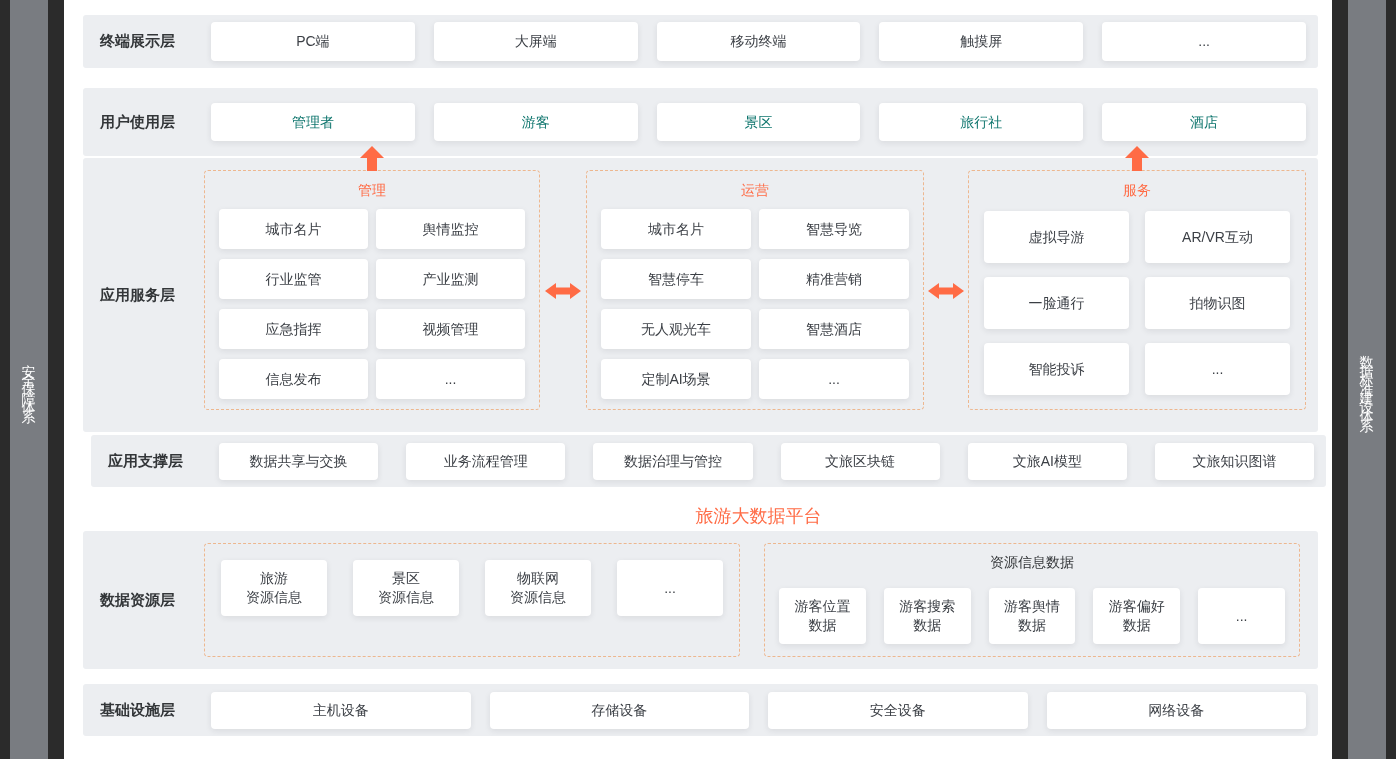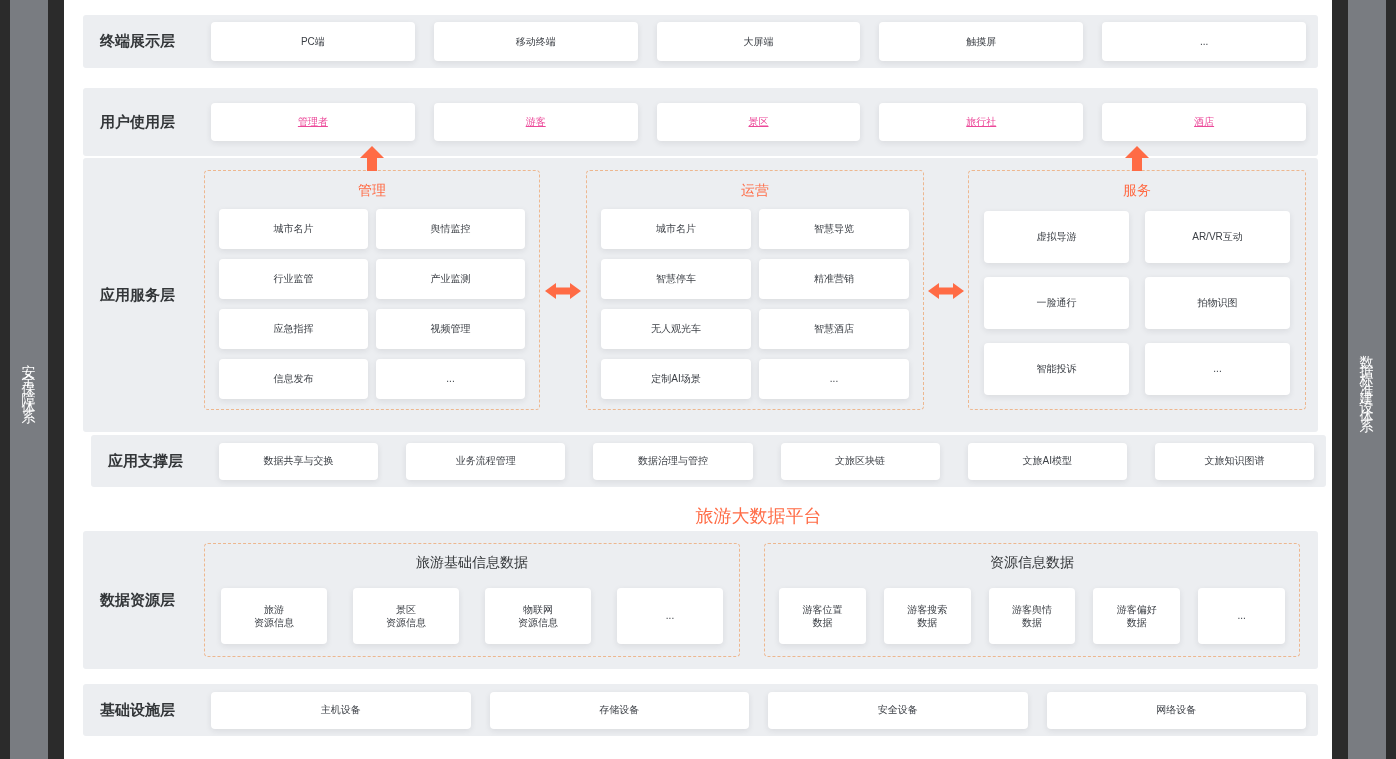--- a/index.html
+++ b/index.html
@@ -40,29 +40,29 @@
   }
   .band-label {
     flex: none; width: 128px; padding-left: 17px;
     font-size: 15px; font-weight: bold; color: #333639;
   }
   .boxes { flex: 1; display: flex; gap: 19px; margin-right: 12px; }
   .box {
     flex: 1; background: #ffffff; border-radius: 4px;
     box-shadow: 0 2px 6px rgba(31, 35, 41, 0.09);
     display: flex; align-items: center; justify-content: center;
-    font-size: 10px; color: #3b3f45; text-align: center;
+    font-size: 14px; color: #3b3f45; text-align: center;
     white-space: pre-line; line-height: 1.35;
   }
 
   #band-terminal { top: 15px;  height: 53px; }
   #band-terminal .box { height: 39px; }
 
   #band-user { top: 88px; height: 68px; }
-  #band-user .box { height: 38px; color: #ec4899; text-decoration: underline; }
+  #band-user .box { height: 38px; color: #0f766e; }
 
   #band-service { top: 158px; height: 274px; }
   #band-support { top: 435px; height: 52px; margin-left: 8px; }
   #band-support .boxes { gap: 28px; }
   #band-support .box { height: 37px; }
 
   #band-data { top: 531px; height: 138px; }
   #band-infra { top: 684px; height: 52px; }
   #band-infra .box { height: 37px; }
 
@@ -128,22 +128,22 @@
   <div class="side-bar right">
     <div class="side-text">数据标准建设体系</div>
   </div>
 
   <div class="content">
 
     <div class="band" id="band-terminal">
       <div class="band-label">终端展示层</div>
       <div class="boxes">
         <div class="box">PC端</div>
+        <div class="box">大屏端</div>
         <div class="box">移动终端</div>
-        <div class="box">大屏端</div>
         <div class="box">触摸屏</div>
         <div class="box">...</div>
       </div>
     </div>
 
     <div class="band" id="band-user">
       <div class="band-label">用户使用层</div>
       <div class="boxes">
         <div class="box">管理者</div>
         <div class="box">游客</div>
@@ -208,21 +208,20 @@
         <div class="box">文旅知识图谱</div>
       </div>
     </div>
 
     <div class="platform-caption">旅游大数据平台</div>
 
     <div class="band" id="band-data">
       <div class="band-label">数据资源层</div>
 
       <div class="group" id="group-base">
-        <div class="data-group-title">旅游基础信息数据</div>
         <div class="data-row">
           <div class="box">旅游
 资源信息</div>
           <div class="box">景区
 资源信息</div>
           <div class="box">物联网
 资源信息</div>
           <div class="box">...</div>
         </div>
       </div>

